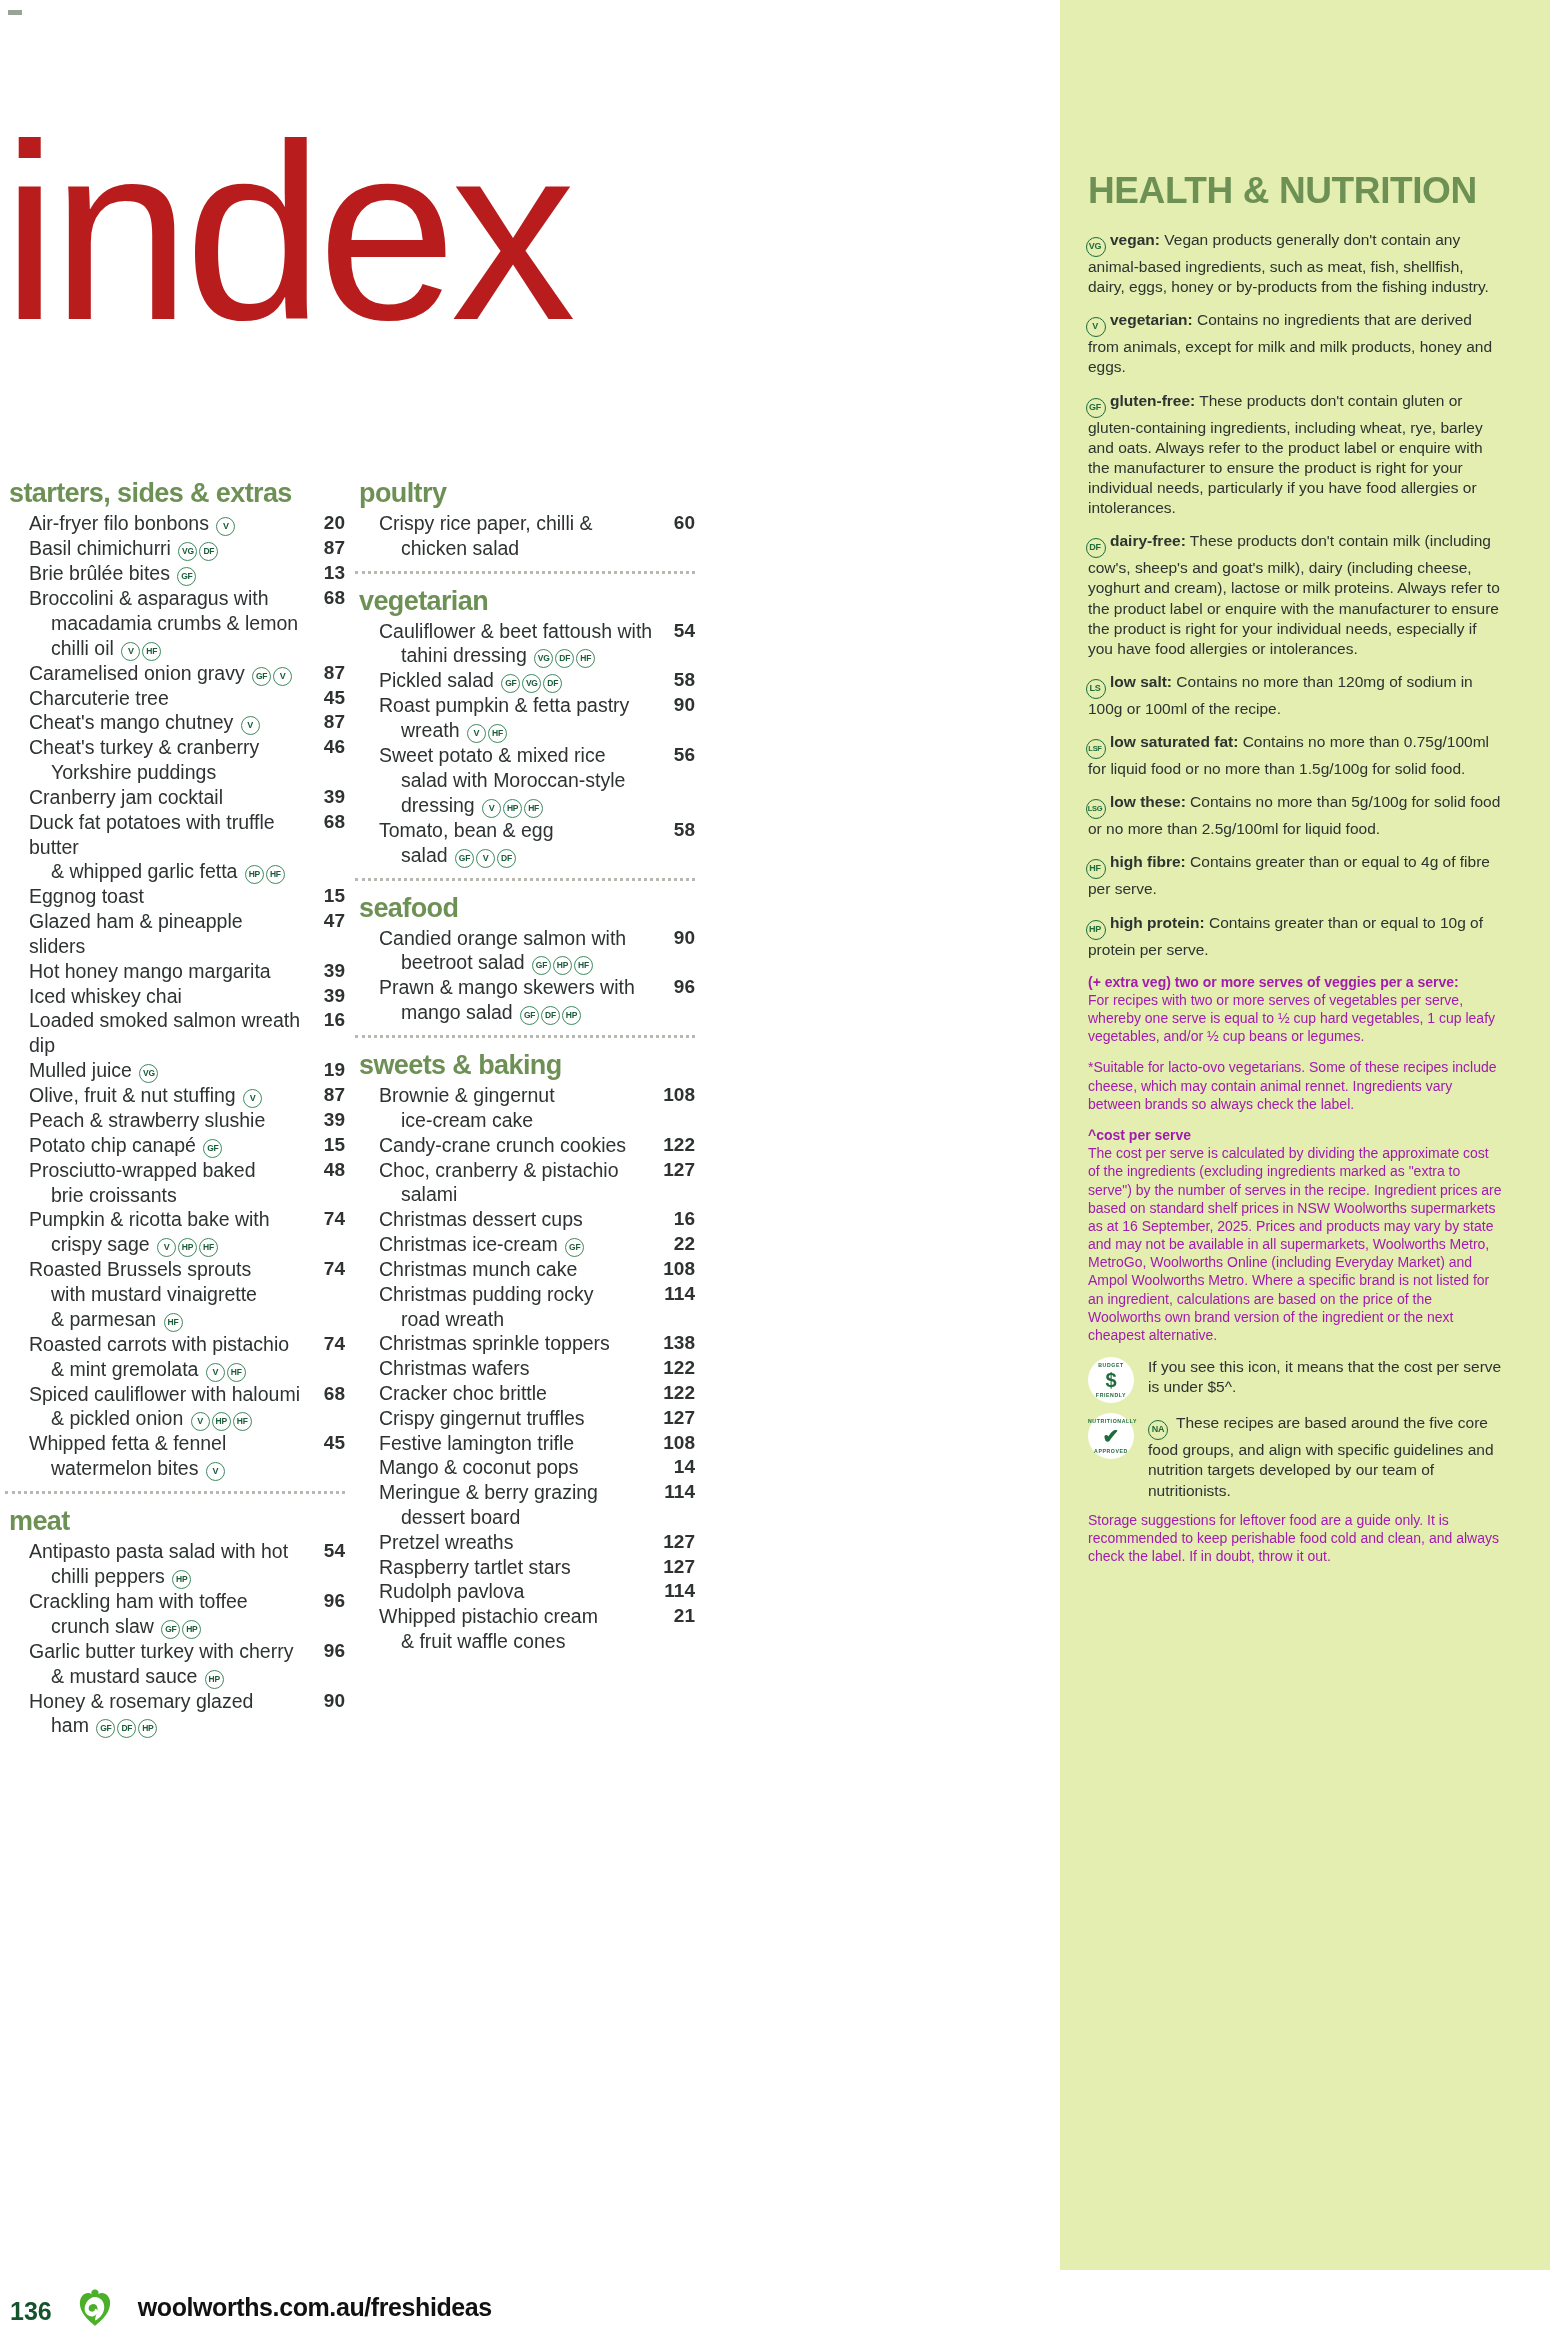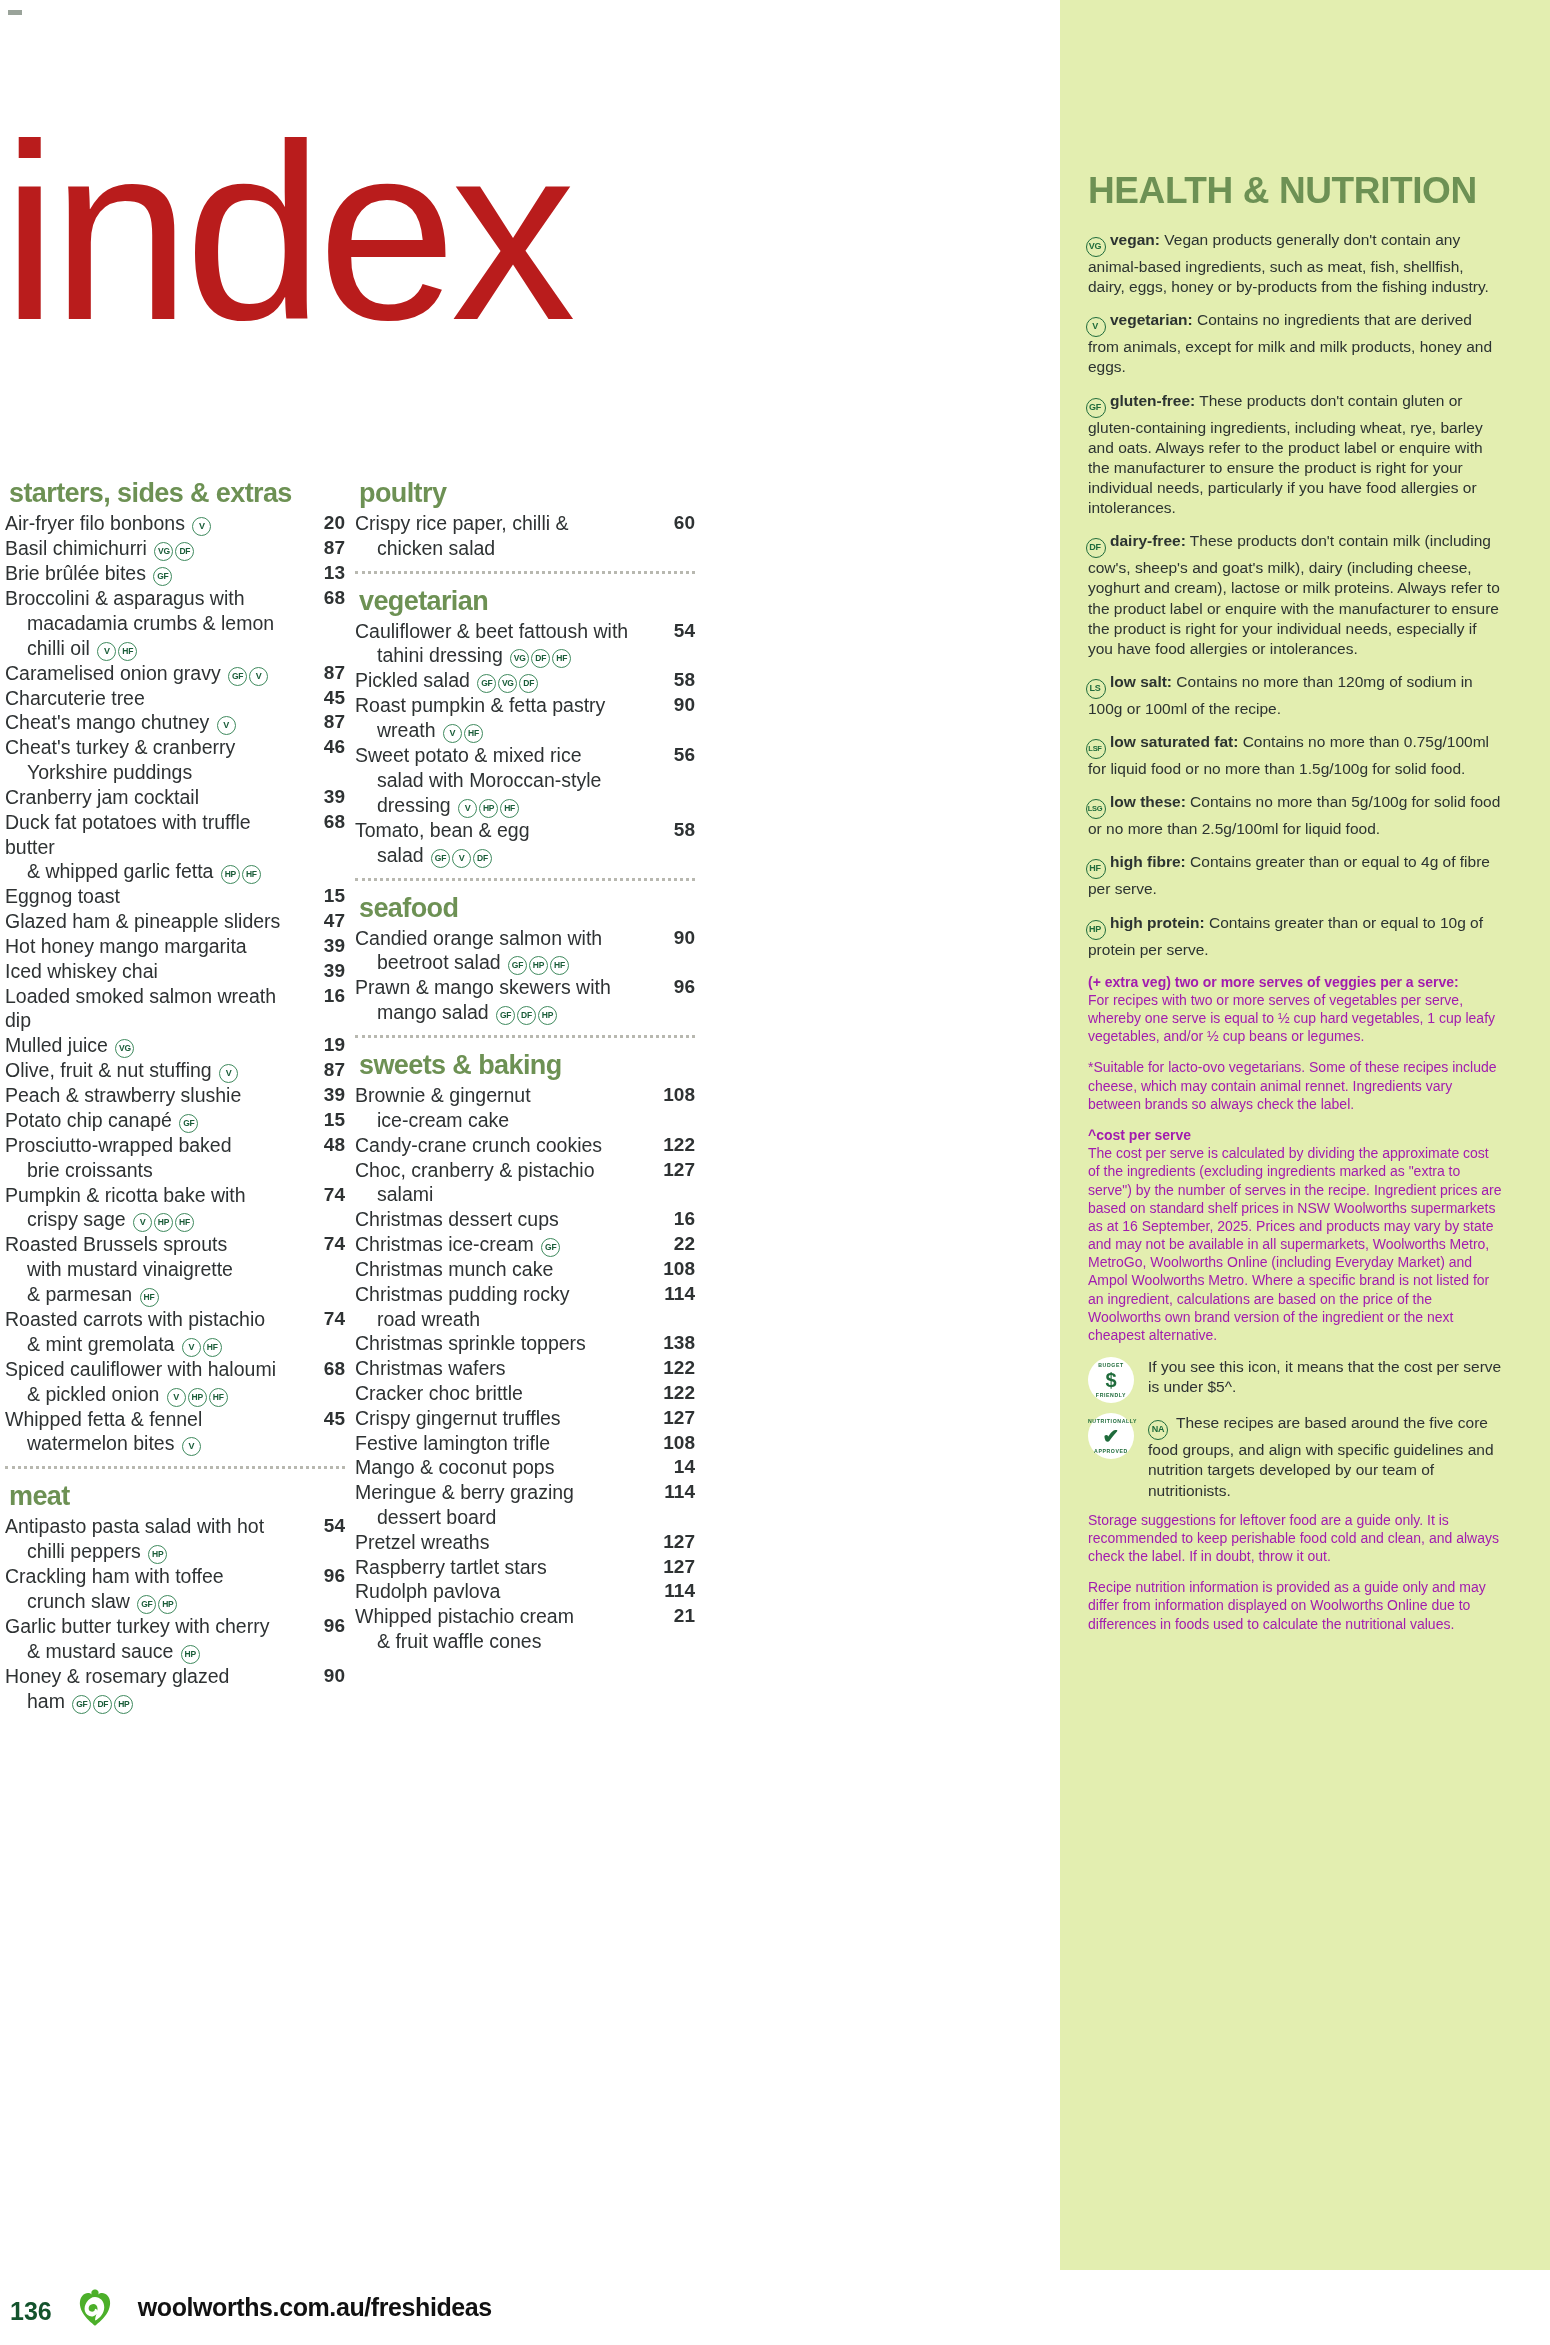--- a/index.html
+++ b/index.html
@@ -116,21 +116,21 @@
     height:0;
   }
   .entry{
     display:flex;
     align-items:flex-start;
     justify-content:space-between;
     font-size:19.5px;
     line-height:24.8px;
     color:#2e3233;
   }
-  .entry .name{ flex:1 1 auto; padding-right:8px; }
+  .entry .name{ flex:1 1 auto; padding-right:8px;margin-left:24px; }
   .entry .pg{
     flex:0 0 auto;
     font-weight:bold;
     font-size:19px;
     min-width:34px;
     text-align:right;
   }
   .name .ind{ display:block; padding-left:22px; }
   .ibadge{
     display:inline-block;
@@ -446,21 +446,20 @@
       <span class="arc-top">NUTRITIONALLY</span>
       <span class="glyph">✔</span>
       <span class="arc-bot">APPROVED</span>
     </div>
     <div class="txt">
       <span class="badge">NA</span><span> These recipes are based around the five core food groups, and align with specific guidelines and nutrition targets developed by our team of nutritionists.</span>
     </div>
   </div>
 
   <div class="para">Storage suggestions for leftover food are a guide only. It is recommended to keep perishable food cold and clean, and always check the label. If in doubt, throw it out.</div>
-  <div class="para">Recipe nutrition information is provided as a guide only and may differ from information displayed on Woolworths Online due to differences in foods used to calculate the nutritional values.</div>
 </div>
 
 <div id="footer">
   <span id="page-number">136</span>
   <svg id="ww-logo" viewBox="0 0 100 100">
     <path d="M50 6 C57 6 60 12 58 18 C64 12 74 14 80 21 C88 30 88 46 80 60 C72 74 58 86 50 92 C42 86 28 74 20 60 C12 46 12 30 20 21 C26 14 36 12 42 18 C40 12 43 6 50 6 Z" fill="#4caf2a"></path>
     <path d="M50 24 C62 24 72 34 72 48 C72 62 62 74 50 80 C50 70 56 62 56 52 C56 42 48 38 40 42 C34 45 33 54 39 58 C44 61 50 58 50 52 C56 52 58 60 52 66 C44 74 30 70 26 58 C22 44 34 24 50 24 Z" fill="#ffffff"></path>
   </svg>
   <span id="ww-url">woolworths.com.au/freshideas</span>
 </div>

